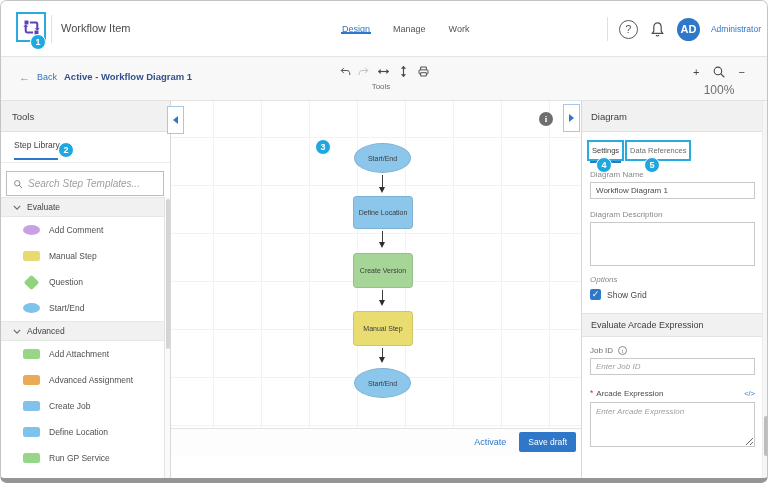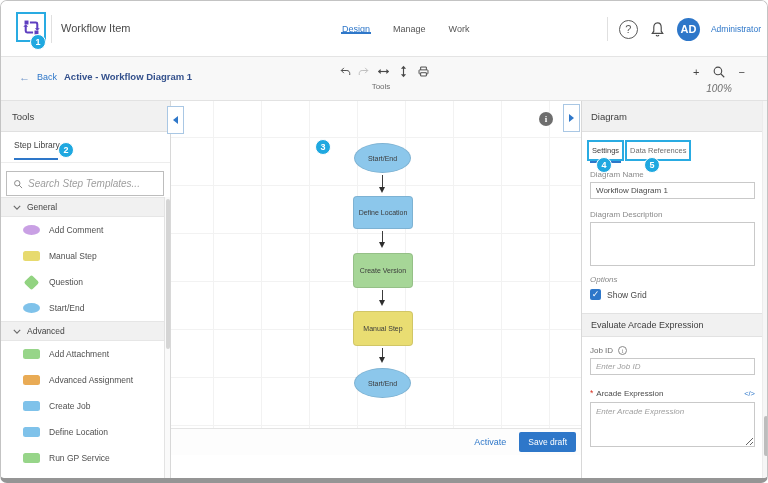--- a/index.html
+++ b/index.html
@@ -34,21 +34,21 @@
                align-items:center; gap:7px; cursor:pointer; }
   .back-arrow { font-size:11px; color:#6f94c9; }
   .breadcrumb { position:absolute; left:63px; top:14px; font-size:9.5px; font-weight:bold; color:#33508c; }
   .tools-group { position:absolute; left:338px; top:8px; width:84px; text-align:center; }
   .tools-icons { display:flex; align-items:center; gap:7px; }
   .tool-btn { display:flex; align-items:center; justify-content:center; cursor:pointer; }
   .tools-caption { margin-top:4px; font-size:8px; color:#6d6d6d; }
   .zoom-group { position:absolute; right:22px; top:8px; width:52px; text-align:center; }
   .zoom-row { display:flex; align-items:center; justify-content:space-between; }
   .zoom-sign { font-size:11px; color:#444; cursor:pointer; line-height:10px; }
-  .zoom-caption { margin-top:4px; font-size:10px; color:#6d6d6d;font-style:italic; }
+  .zoom-caption { margin-top:4px; font-size:12px; color:#6d6d6d; }
 
   
   .sidebar { position:absolute; left:0; top:100px; width:170px; height:377px; background:#fff;
              border-right:1px solid #d8d8d8; }
   .side-header { height:31px; background:#f1f1f1; border-bottom:1px solid #e0e0e0; display:flex;
                  align-items:center; padding-left:11px; font-size:9.5px; color:#404040; }
   .steplib-row { position:relative; height:31px; border-bottom:1px solid #ededed; }
   .steplib-tab { position:absolute; left:13px; top:8px; font-size:8.5px; color:#3f3f3f; cursor:pointer; }
   .steplib-underline { position:absolute; left:13px; top:26px; width:44px; height:2px; background:#2e77c9; }
   .search-box { position:absolute; left:5px; top:70px; width:158px; height:25px; border:1px solid #bdbdbd;
@@ -261,21 +261,21 @@
       <input type="text" placeholder="Search Step Templates..." style="">
     </div>
 
     <div class="step-list">
       <div class="section-hdr">
         <span>
           <svg width="8" height="5" viewBox="0 0 10 6" fill="none" stroke="#6a6a6a" stroke-width="1.4">
               <path d="M1 1 L5 5 L9 1"></path>
             </svg>
         </span>
-        <span>General</span>
+        <span>Evaluate</span>
       </div>
       <div class="step-item">
         <span class="shp shp-ellipse" style="background-color: rgb(201, 160, 228);"></span>
         <span class="lbl">Add Comment</span>
       </div>
       <div class="step-item">
         <span class="shp shp-rect" style="background-color: rgb(231, 218, 110);"></span>
         <span class="lbl">Manual Step</span>
       </div>
       <div class="step-item">

